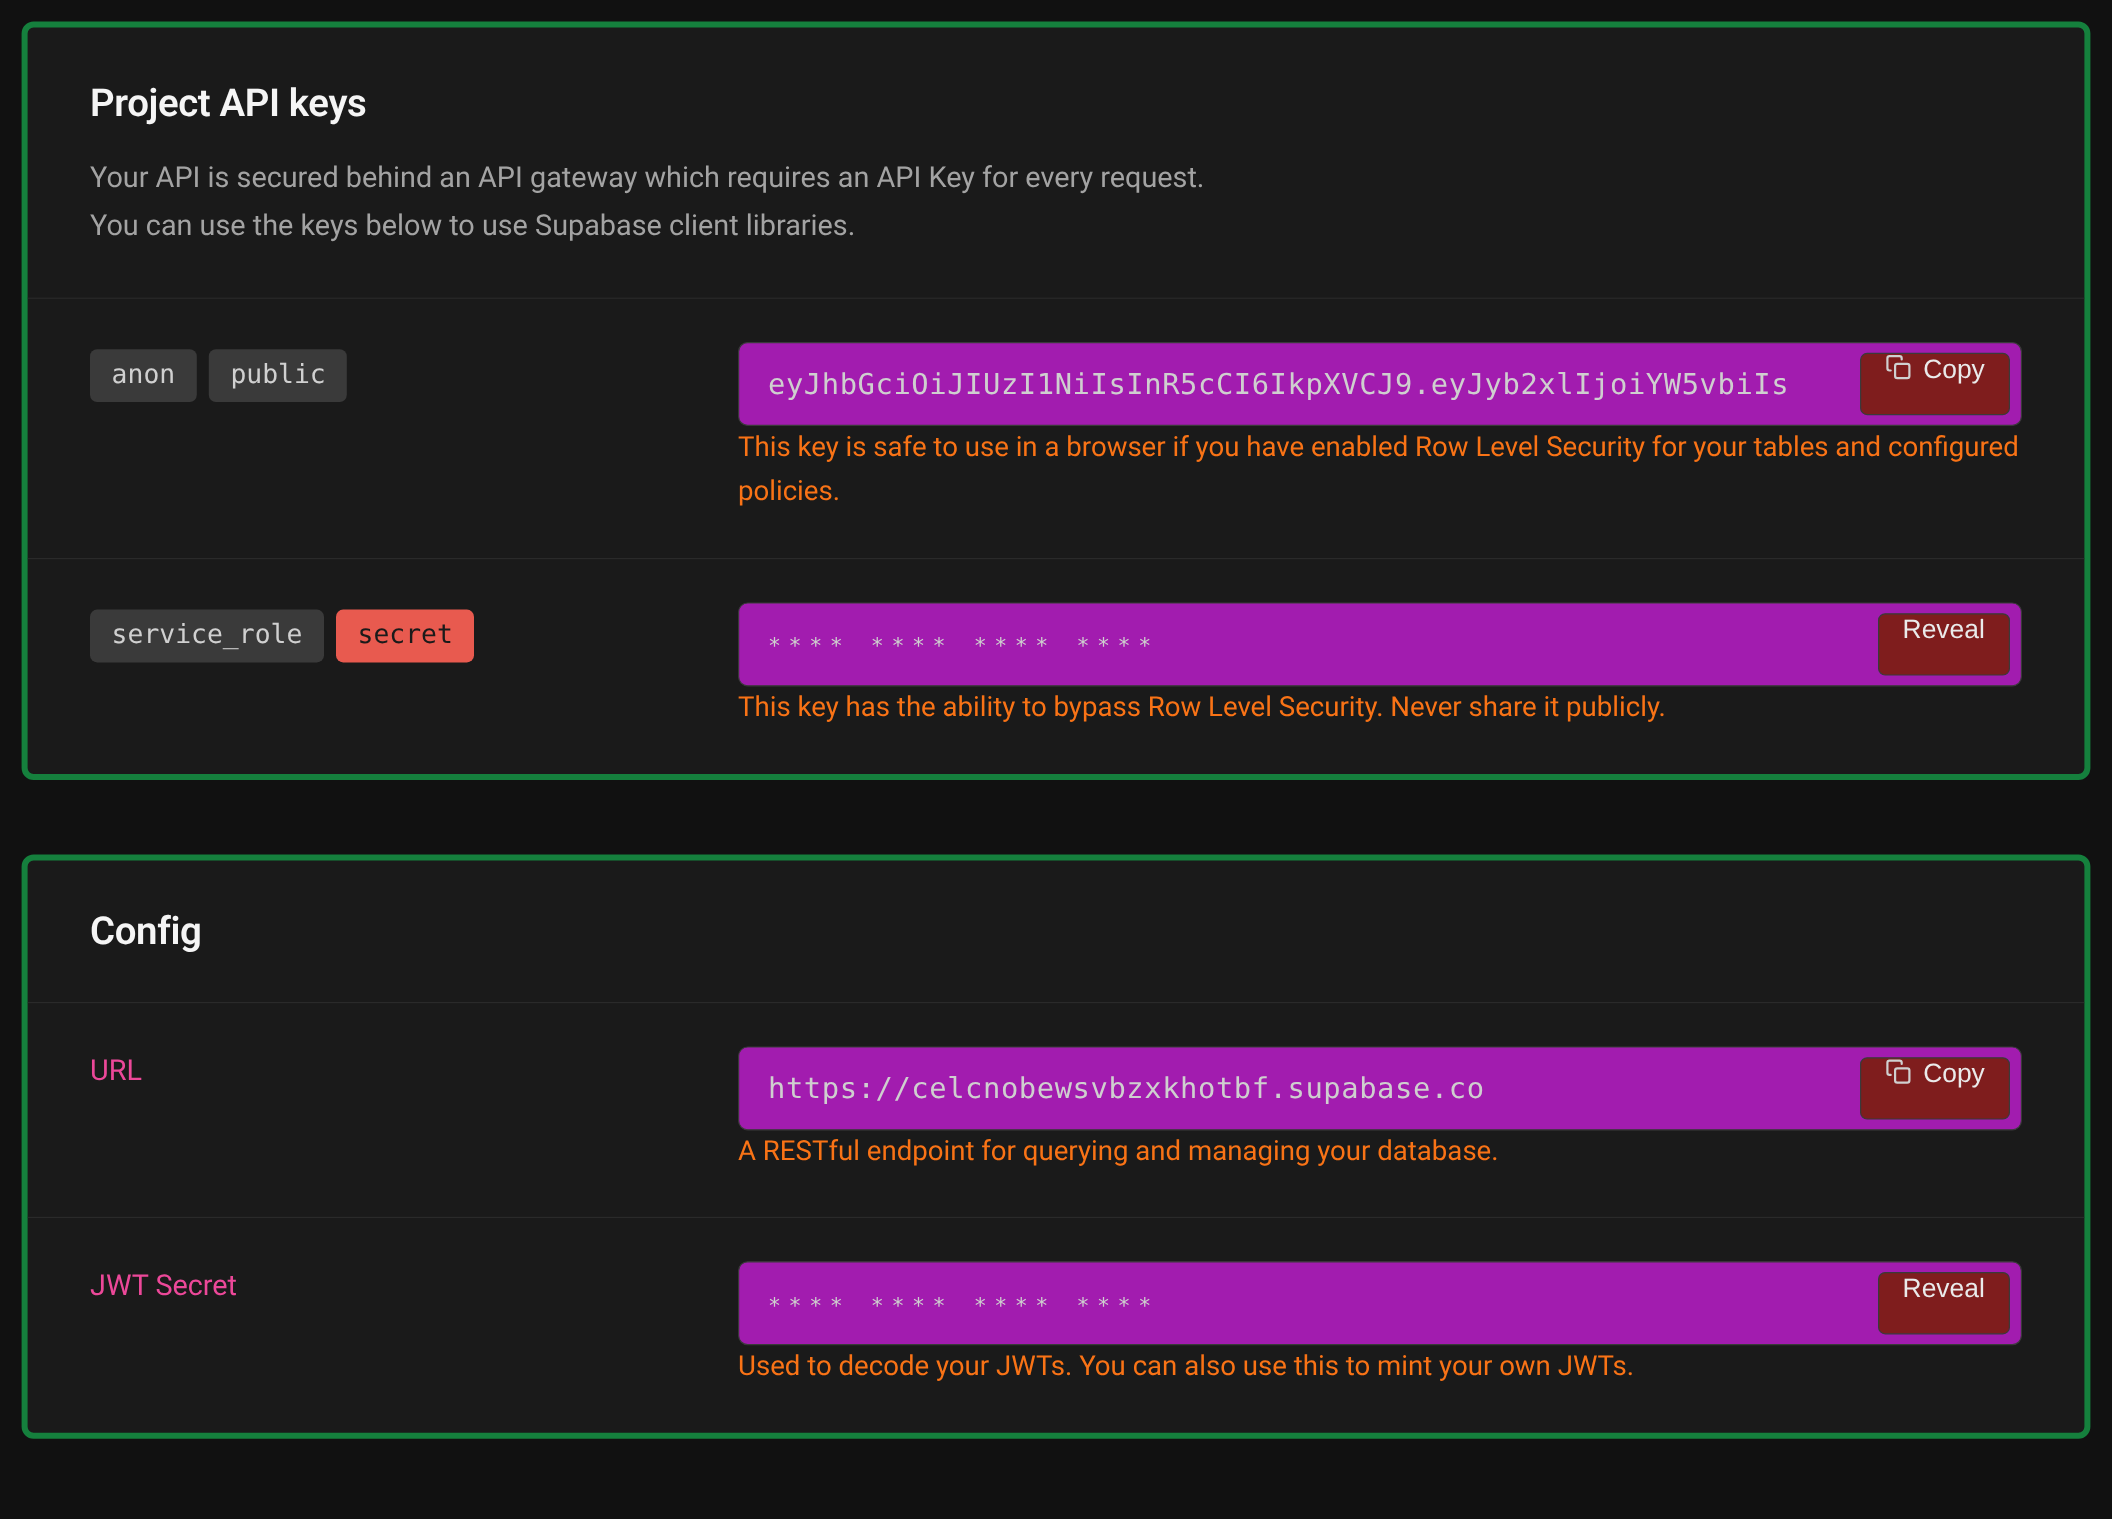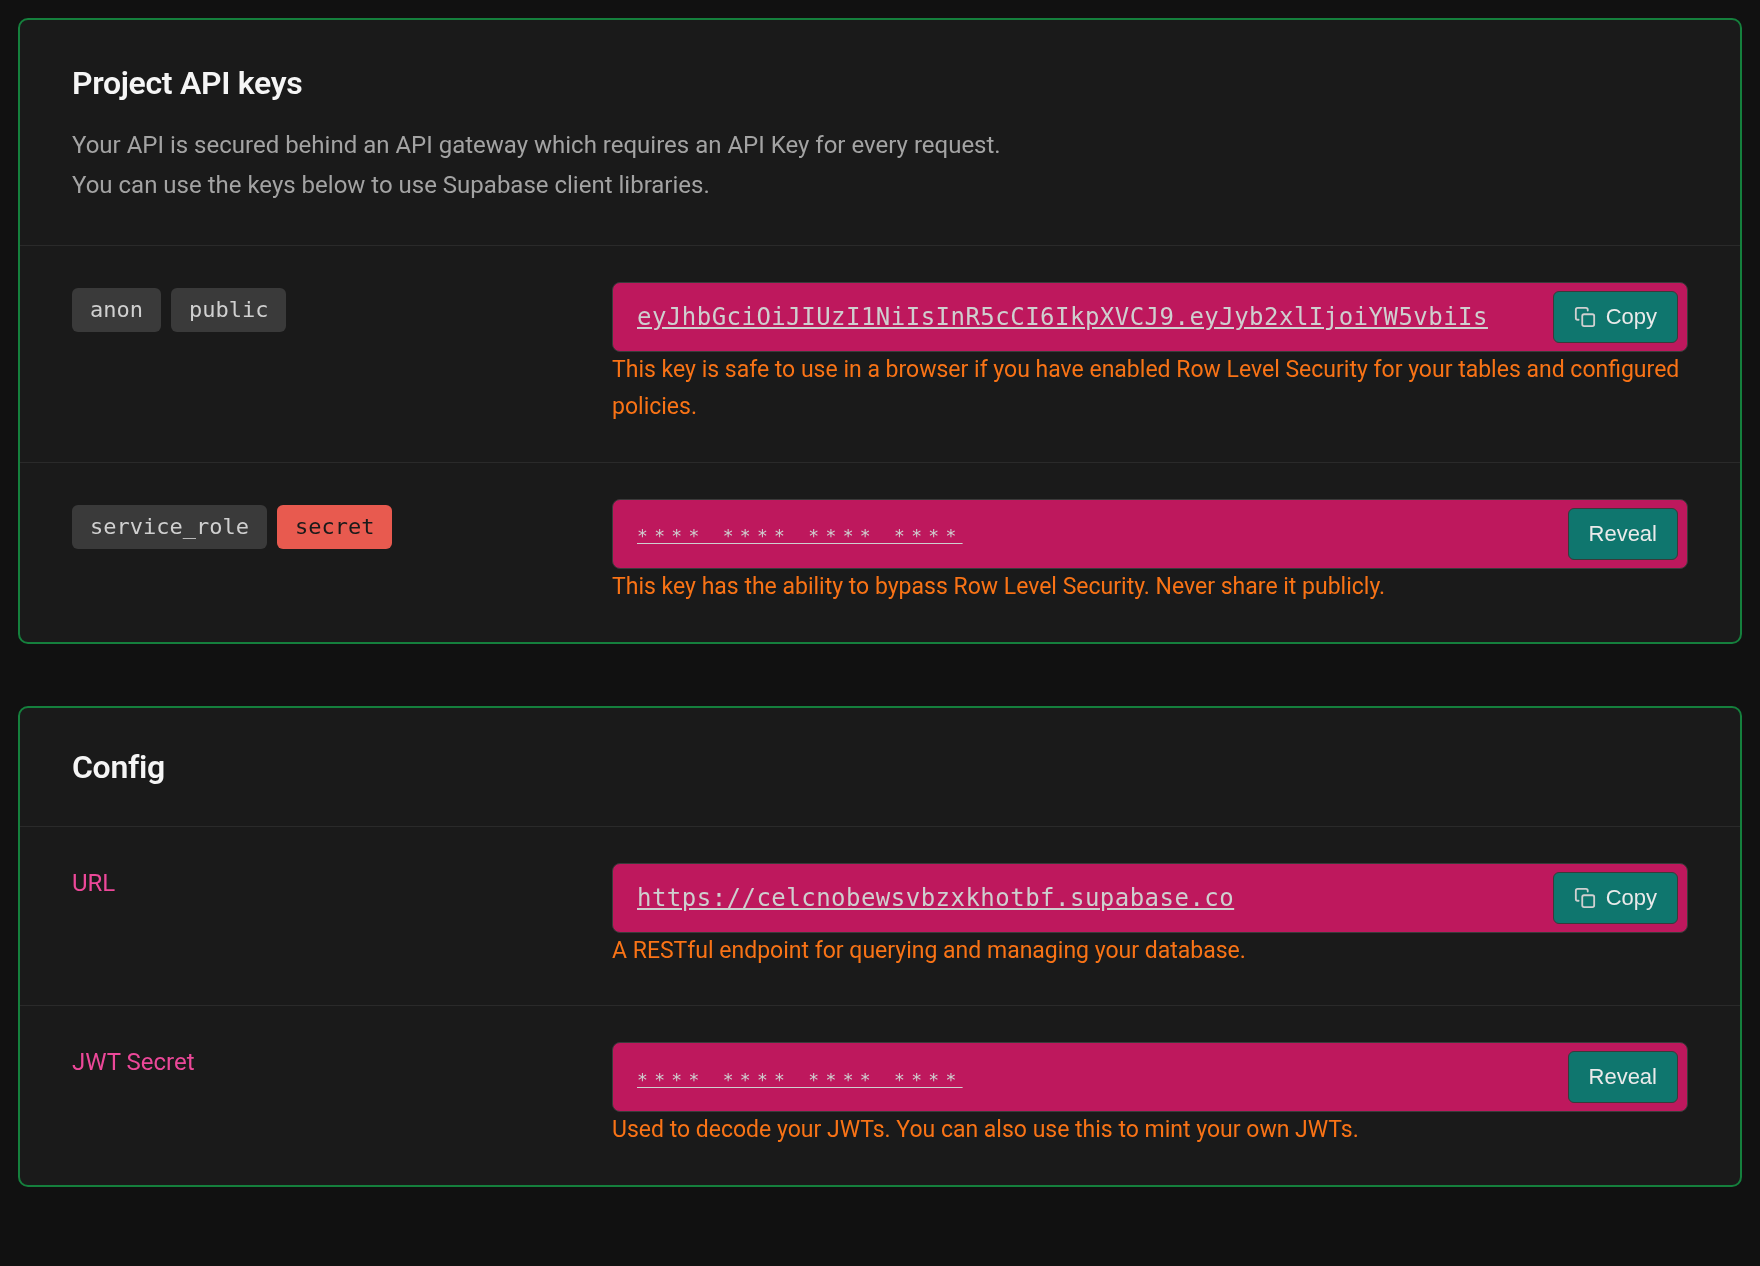--- a/index.html
+++ b/index.html
@@ -8,21 +8,21 @@
     height: 1266px;
     background: #111111;
     font-family: -apple-system, BlinkMacSystemFont, "Segoe UI", Roboto, Helvetica, Arial, sans-serif;
     color: #ededed;
     font-size: 16px;
   }
   body { padding: 18px 18px; }
 
   .panel {
     background: #1a1a1a;
-    border: 2px solid #15803d;
+    border: 5px solid #15803d;
     border-radius: 10px;
     margin-bottom: 62px;
     overflow: hidden;
   }
 
   .panel-header {
     padding: 44px 52px 40px 52px;
   }
   .panel-title {
     font-size: 32px;
@@ -64,51 +64,50 @@
   }
 
   .field-wrap {
     position: relative;
     display: flex;
     align-items: center;
   }
   .field {
     width: 100%;
     height: 70px;
-    background: #be185d;
+    background: #a21caf;
     border: 1px solid #3a3a3a;
     border-radius: 8px;
     color: #cfcfcf;
     font-family: ui-monospace, SFMono-Regular, Menlo, Consolas, monospace;
     font-size: 24px;
     padding: 0 24px;
     padding-right: 150px;
     letter-spacing: 0.02em;
     white-space: nowrap;
     overflow: hidden;
     text-overflow: clip;
-    text-decoration: underline;
   }
   .field.masked { letter-spacing: 0.35em; font-size: 18px; padding-top:4px;}
 
   .field-btn {
     position: absolute;
     right: 10px;
     top: 50%;
     transform: translateY(-50%);
     height: 52px;
     padding: 0 20px;
-    background: #0f766e;
+    background: #7f1d1d;
     border: 1px solid #3a3a3a;
     border-radius: 6px;
     color: #eaeaea;
     font-size: 22px;
     font-weight: 500;
     display: inline-flex;
-    align-items: center;
+    align-items: flex-start;
     gap: 10px;
     cursor: pointer;
   }
 
   .help {
     font-size: 23px;
     line-height: 1.6;
     color: #f97316;
   }
 

